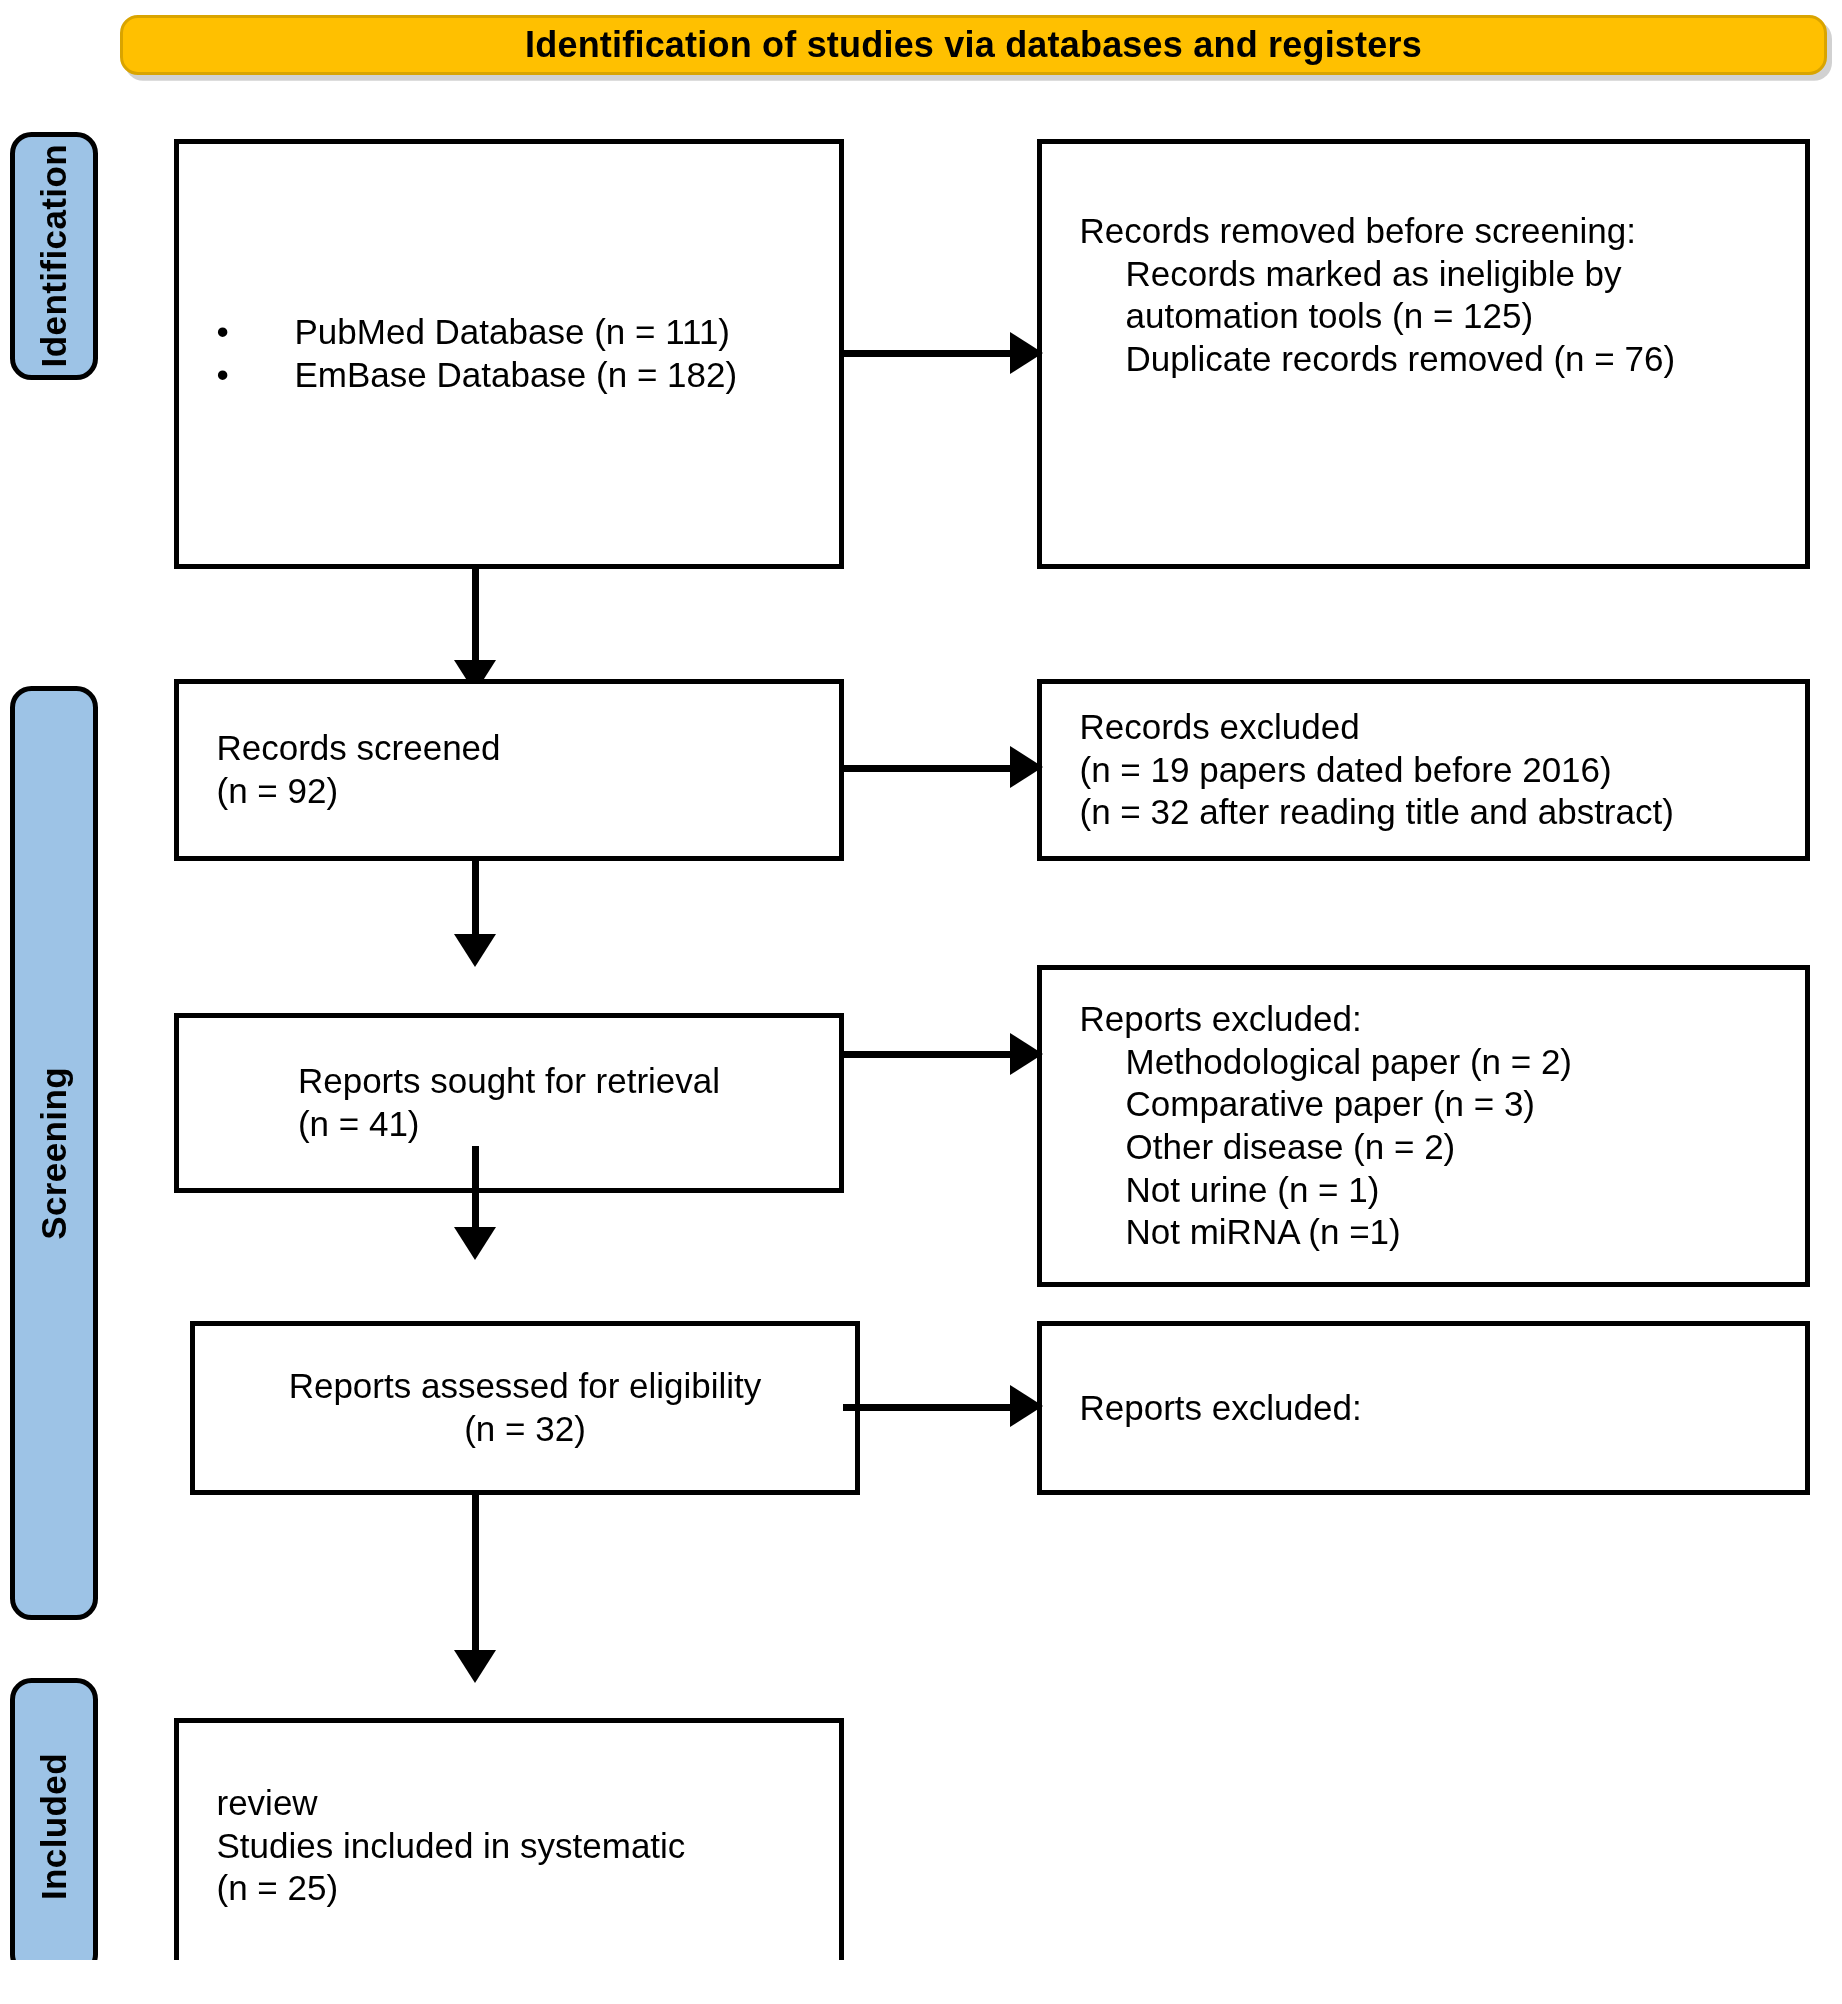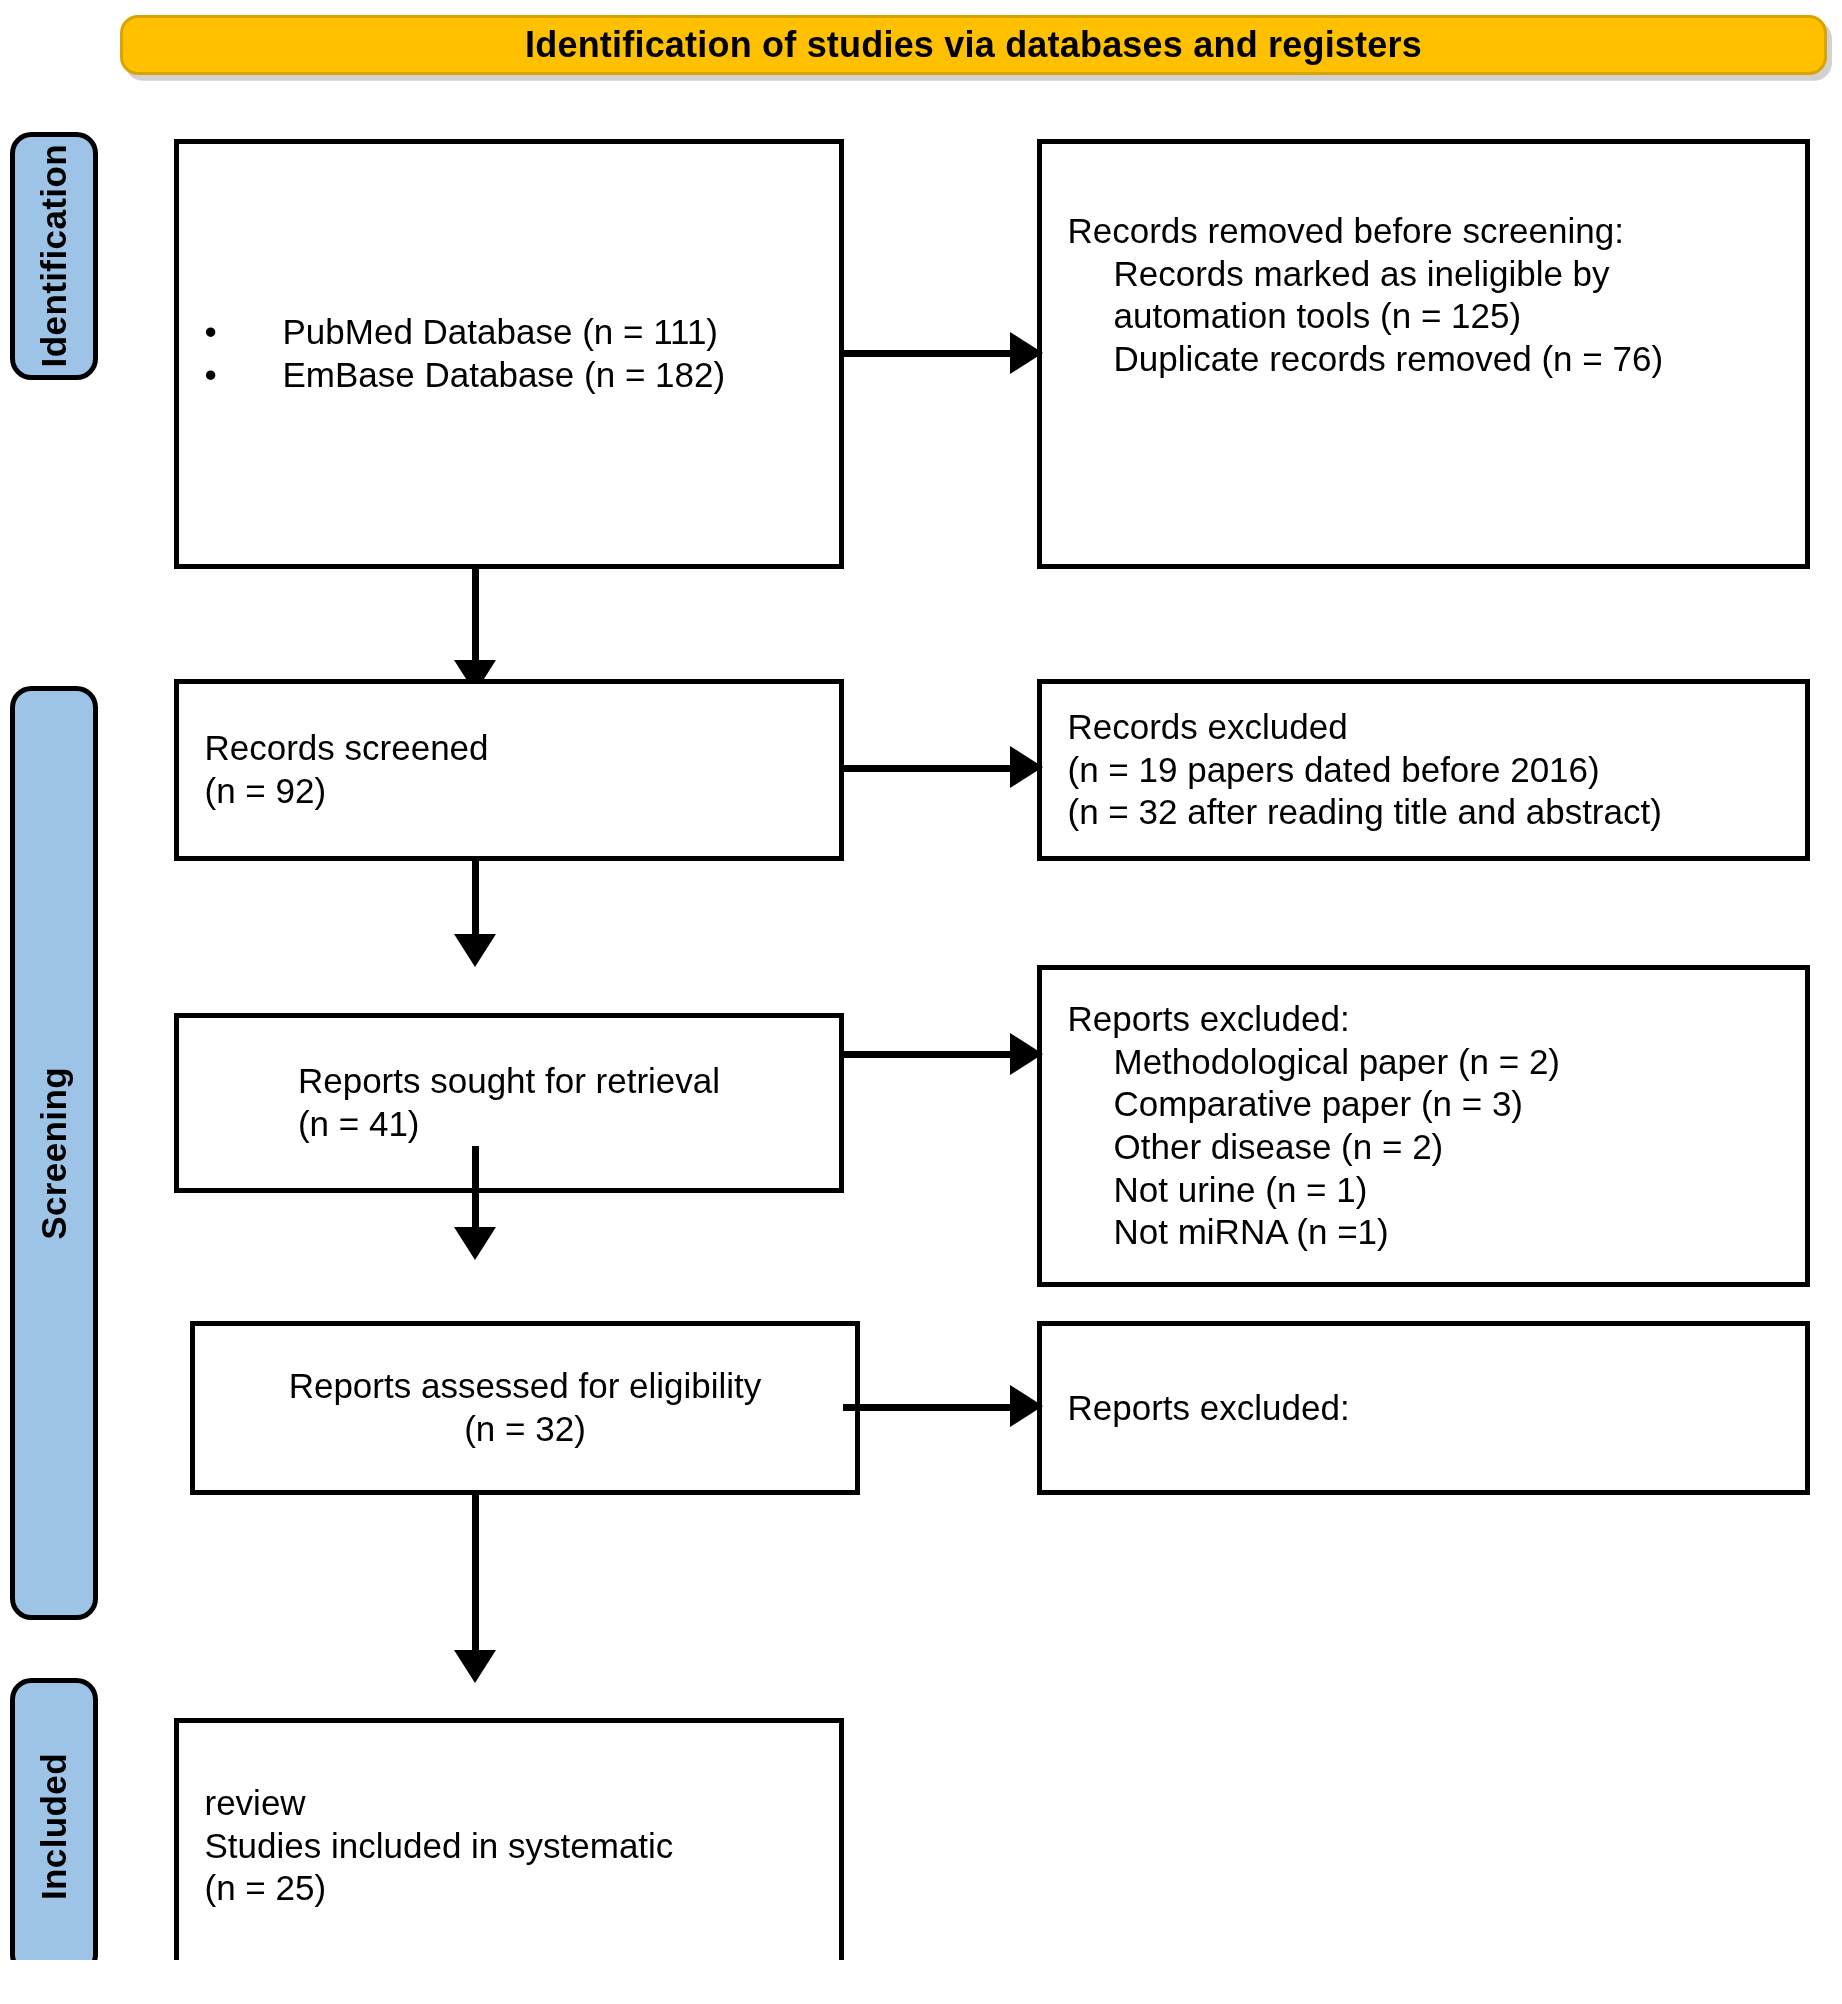--- a/index.html
+++ b/index.html
@@ -59,21 +59,21 @@
     color: #000;
     white-space: nowrap;
   }
 
   
   .box {
     position: absolute;
     background: #ffffff;
     border: 5px solid #000000;
     box-sizing: border-box;
-    padding: 4px;
+    padding: 16px;
     display: flex;
     flex-direction: column;
     justify-content: center;
   }
   .box-inner {
     padding: 0 21.5px;
   }
   .line {
     font-size: 35px;
     line-height: 1.22;

